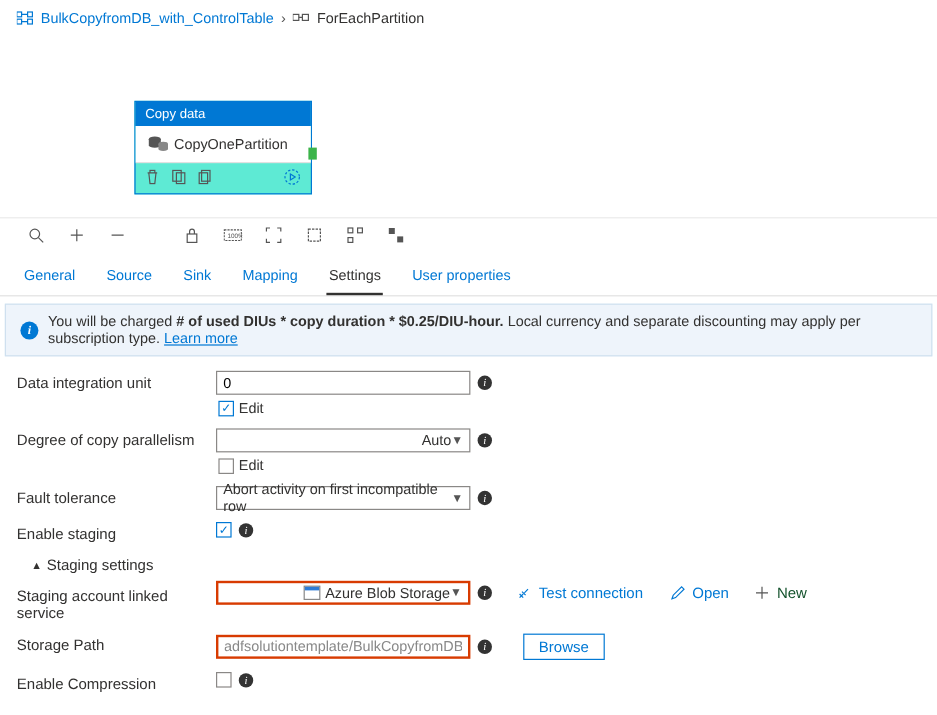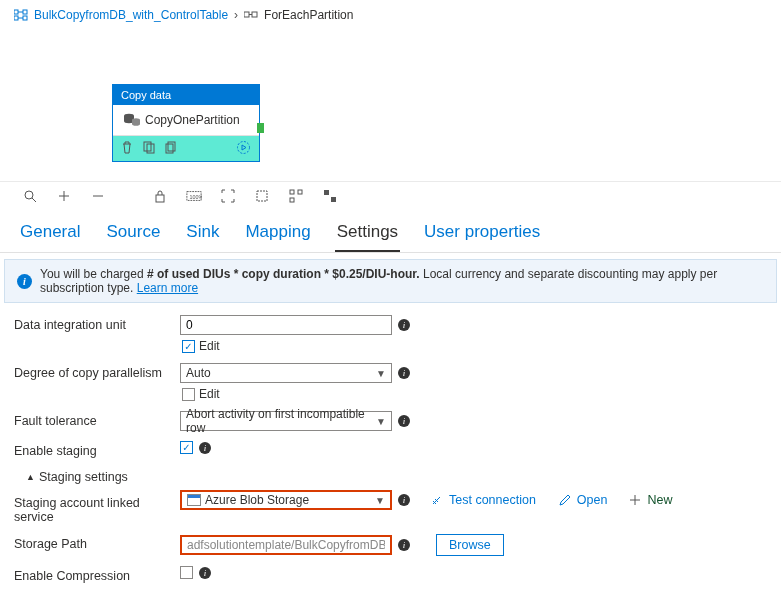--- a/index.html
+++ b/index.html
@@ -70,21 +70,21 @@
     padding:6px 16px 6px 22px;
     border-top:1px solid #eaeaea;
     color:#555;
   }
   .toolbar .tb-item { width:16px; height:16px; display:inline-flex; align-items:center; justify-content:center; }
   .tabs {
     display:flex;
     gap:22px;
     padding:8px 18px 0 18px;
     border-bottom:1px solid #e1e1e1;
-    font-size:17px;
+    font-size:12px;
   }
   .tabs .tab { padding:4px 2px 8px 2px; color:#0078d4; cursor:pointer; }
   .tabs .tab.active { color:#323130; border-bottom:2px solid #323130; font-weight:400; }
   .info-bar {
     display:flex;
     align-items:center;
     gap:8px;
     background:#eef4fb;
     border:1px solid #cfe0ef;
     padding:7px 12px;
@@ -114,21 +114,21 @@
   }
   input.txt.ro { color:#888; background:#fff; border:1px solid #8a8886;}
   .sel {
     width:212px;
     border:1px solid #8a8886;
     padding:2px 5px;
     font-size:12px;
     height:20px;
     display:flex;
     align-items:center;
-    justify-content:space-between;
+    justify-content:flex-end;
     background:#fff;
   }
   .sel .caret { font-size:10px; color:#555; }
   .chk {
     width:13px;height:13px;border:1px solid #0078d4;display:inline-flex;
     align-items:center;justify-content:center;color:#0078d4;font-size:10px;
     background:#fff;
   }
   .chk.empty { border-color:#8a8886; }
   .info-i {

